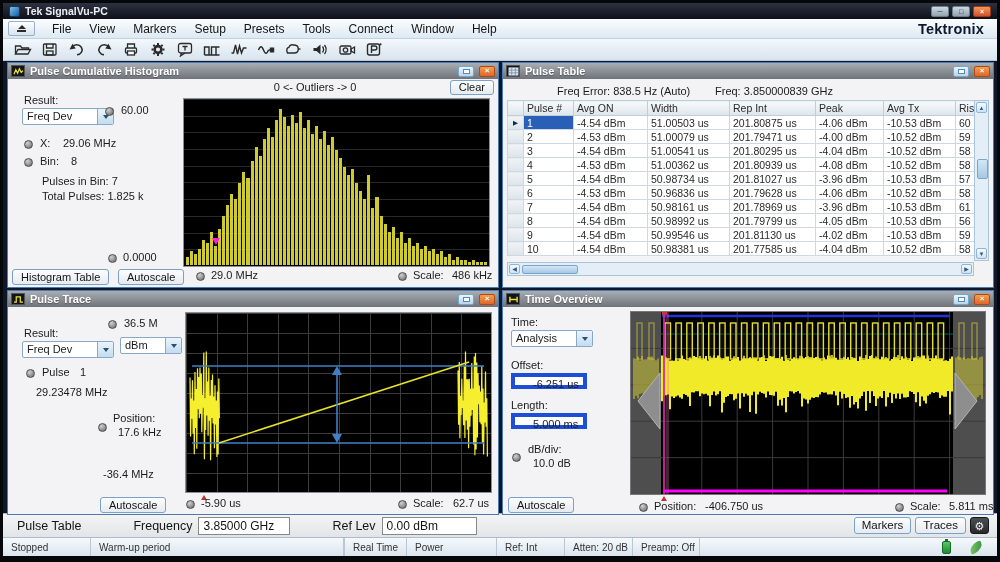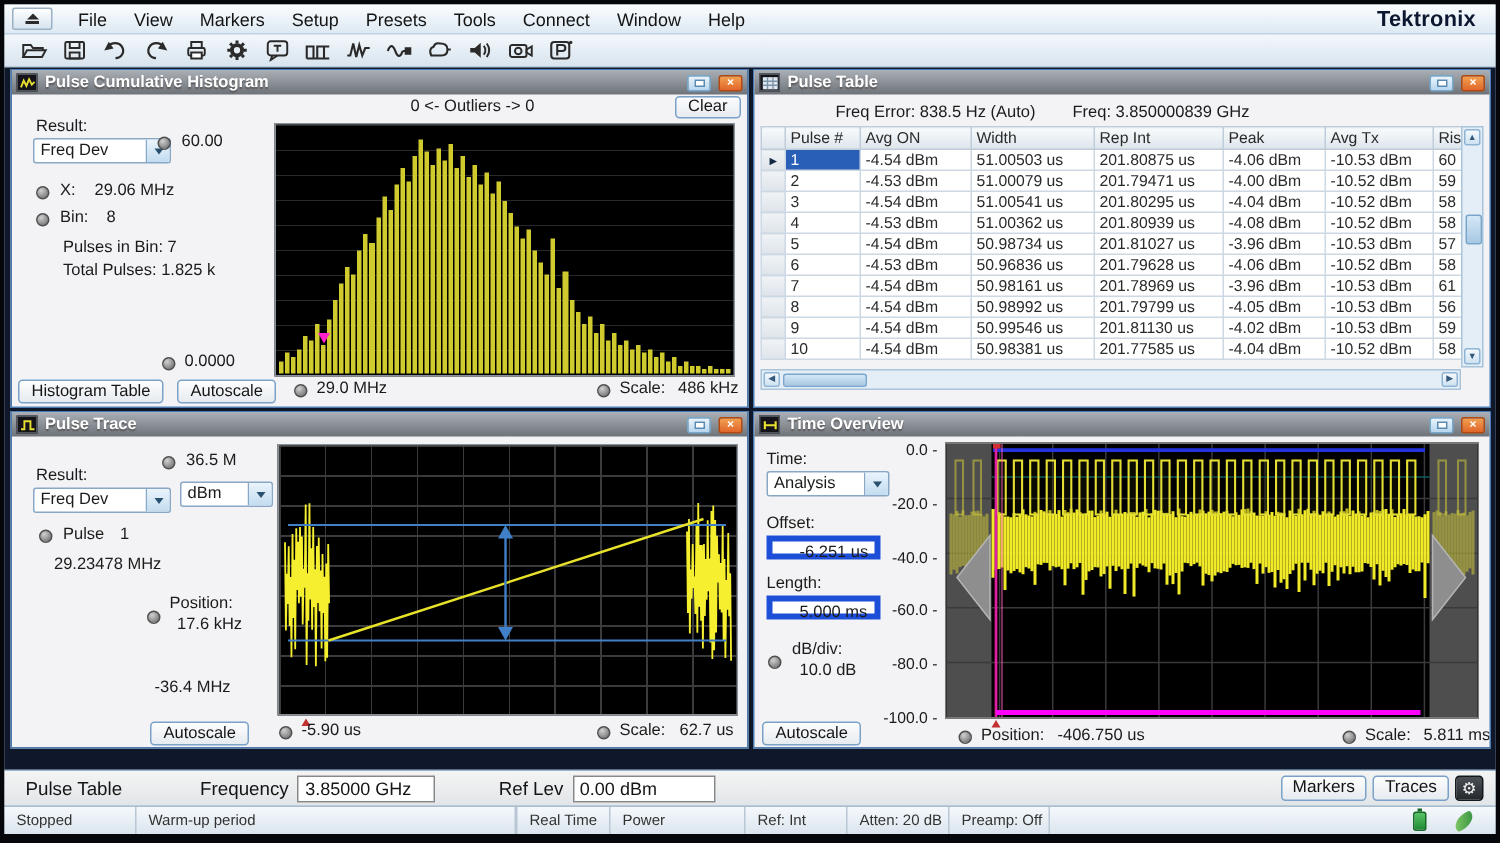--- a/index.html
+++ b/index.html
@@ -100,20 +100,29 @@
   .battery{position:relative;width:9px;height:13px;background:linear-gradient(#5ac468,#1f8a34);border:1px solid #156a26;border-radius:2px;}
   .battery:before{content:"";position:absolute;left:2px;top:-3px;width:3px;height:2px;background:#156a26;}
   .leaf{width:14px;height:9px;background:linear-gradient(120deg,#8ad06a,#2e8a3e);border-radius:75% 15% 75% 15%;transform:rotate(-30deg);}
 </style>
 </head>
 <body>
 
 <div class="frame">
 <div class="win">
 
+  <div class="titlebar">
+    <span class="appicon"></span>
+    <span class="t">Tek SignalVu-PC</span>
+    <span class="winbtns">
+      <span class="winbtn mn">─</span>
+      <span class="winbtn mx">□</span>
+      <span class="winbtn cl">×</span>
+    </span>
+  </div>
 
   <div class="menubar">
     <span class="eject">
           <span class="tri"></span>
           <span class="bar"></span>
         </span>
     <nav id="menus" style="display:flex;justify-content:space-between;">
           <span class="menu-item">File</span>
           <span class="menu-item">View</span>
           <span class="menu-item">Markers</span>
@@ -590,28 +599,20 @@
                 <i></i>
               </span>
             </span>
         <span class="lbl" style="left:8px;top:52px;">Offset:</span>
         <span class="inp" style="left:8px;top:66px;width:76px;">-6.251 us</span>
         <span class="lbl" style="left:8px;top:92px;">Length:</span>
         <span class="inp" style="left:8px;top:106px;width:76px;">5.000 ms</span>
         <span class="knob" style="left:9px;top:146px;"></span>
         <span class="lbl" style="left:25px;top:136px;">dB/div:</span>
         <span class="lbl" style="left:30px;top:150px;">10.0 dB</span>
-        <div id="to-yticks" style="position:absolute;left:60px;top:4px;width:62px;height:184px;">
-              <div class="ytick" style="top: -1px;">0.0 -</div>
-              <div class="ytick" style="top: 34.8px;">-20.0 -</div>
-              <div class="ytick" style="top: 70.6px;">-40.0 -</div>
-              <div class="ytick" style="top: 106.4px;">-60.0 -</div>
-              <div class="ytick" style="top: 142.2px;">-80.0 -</div>
-              <div class="ytick" style="top: 178px;">-100.0 -</div>
-            </div>
         <div class="plot" id="to-plot" style="left:127px;top:4px;width:356px;height:184px;border-color:#777;">
               <svg width="354" height="182" viewBox="0 0 354 182">
                 <rect x="0" y="0" width="354" height="182" fill="#000"></rect>
                 <rect x="0" y="0" width="30" height="182" fill="#4e4e4e"></rect>
                 <rect x="322" y="0" width="32" height="182" fill="#4e4e4e"></rect>
                 <line x1="35.4" y1="0" x2="35.4" y2="182" stroke="#3a3a3a"></line>
                 <line x1="70.8" y1="0" x2="70.8" y2="182" stroke="#3a3a3a"></line>
                 <line x1="106.2" y1="0" x2="106.2" y2="182" stroke="#3a3a3a"></line>
                 <line x1="141.6" y1="0" x2="141.6" y2="182" stroke="#3a3a3a"></line>
                 <line x1="177.0" y1="0" x2="177.0" y2="182" stroke="#3a3a3a"></line>

